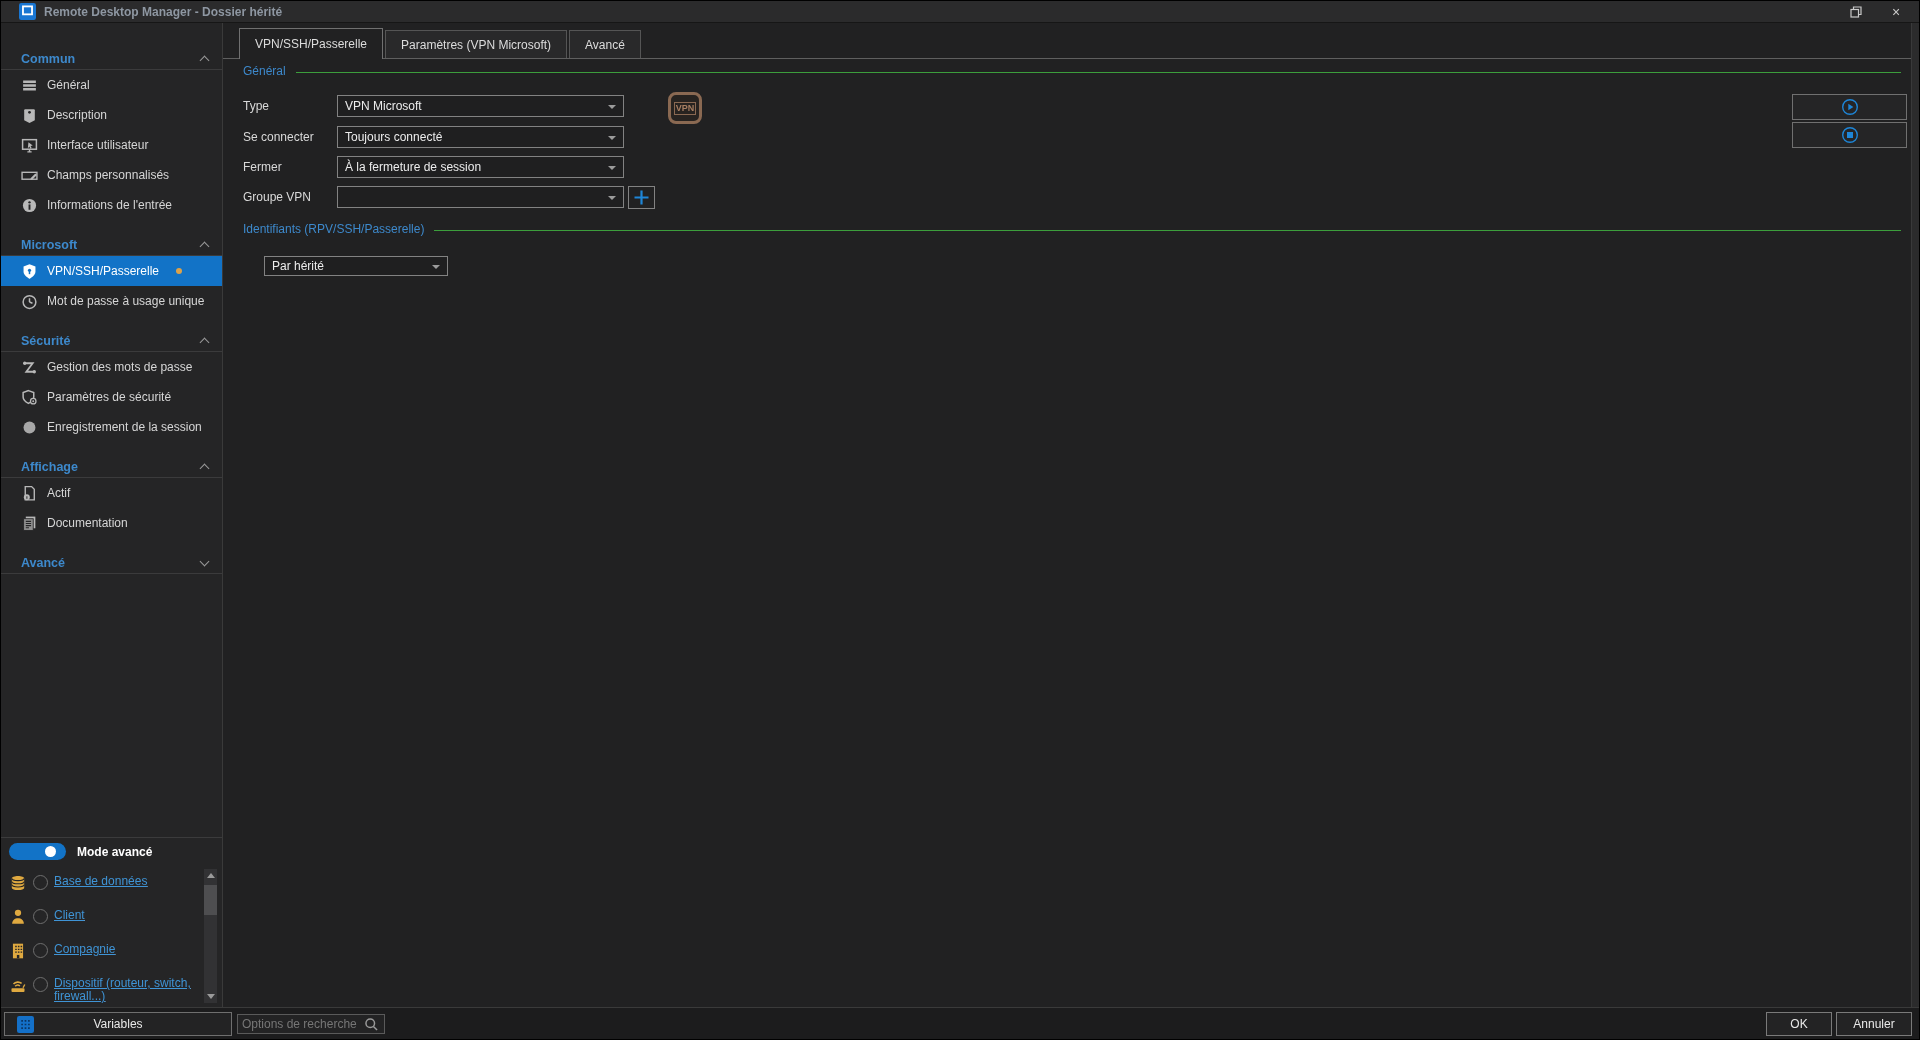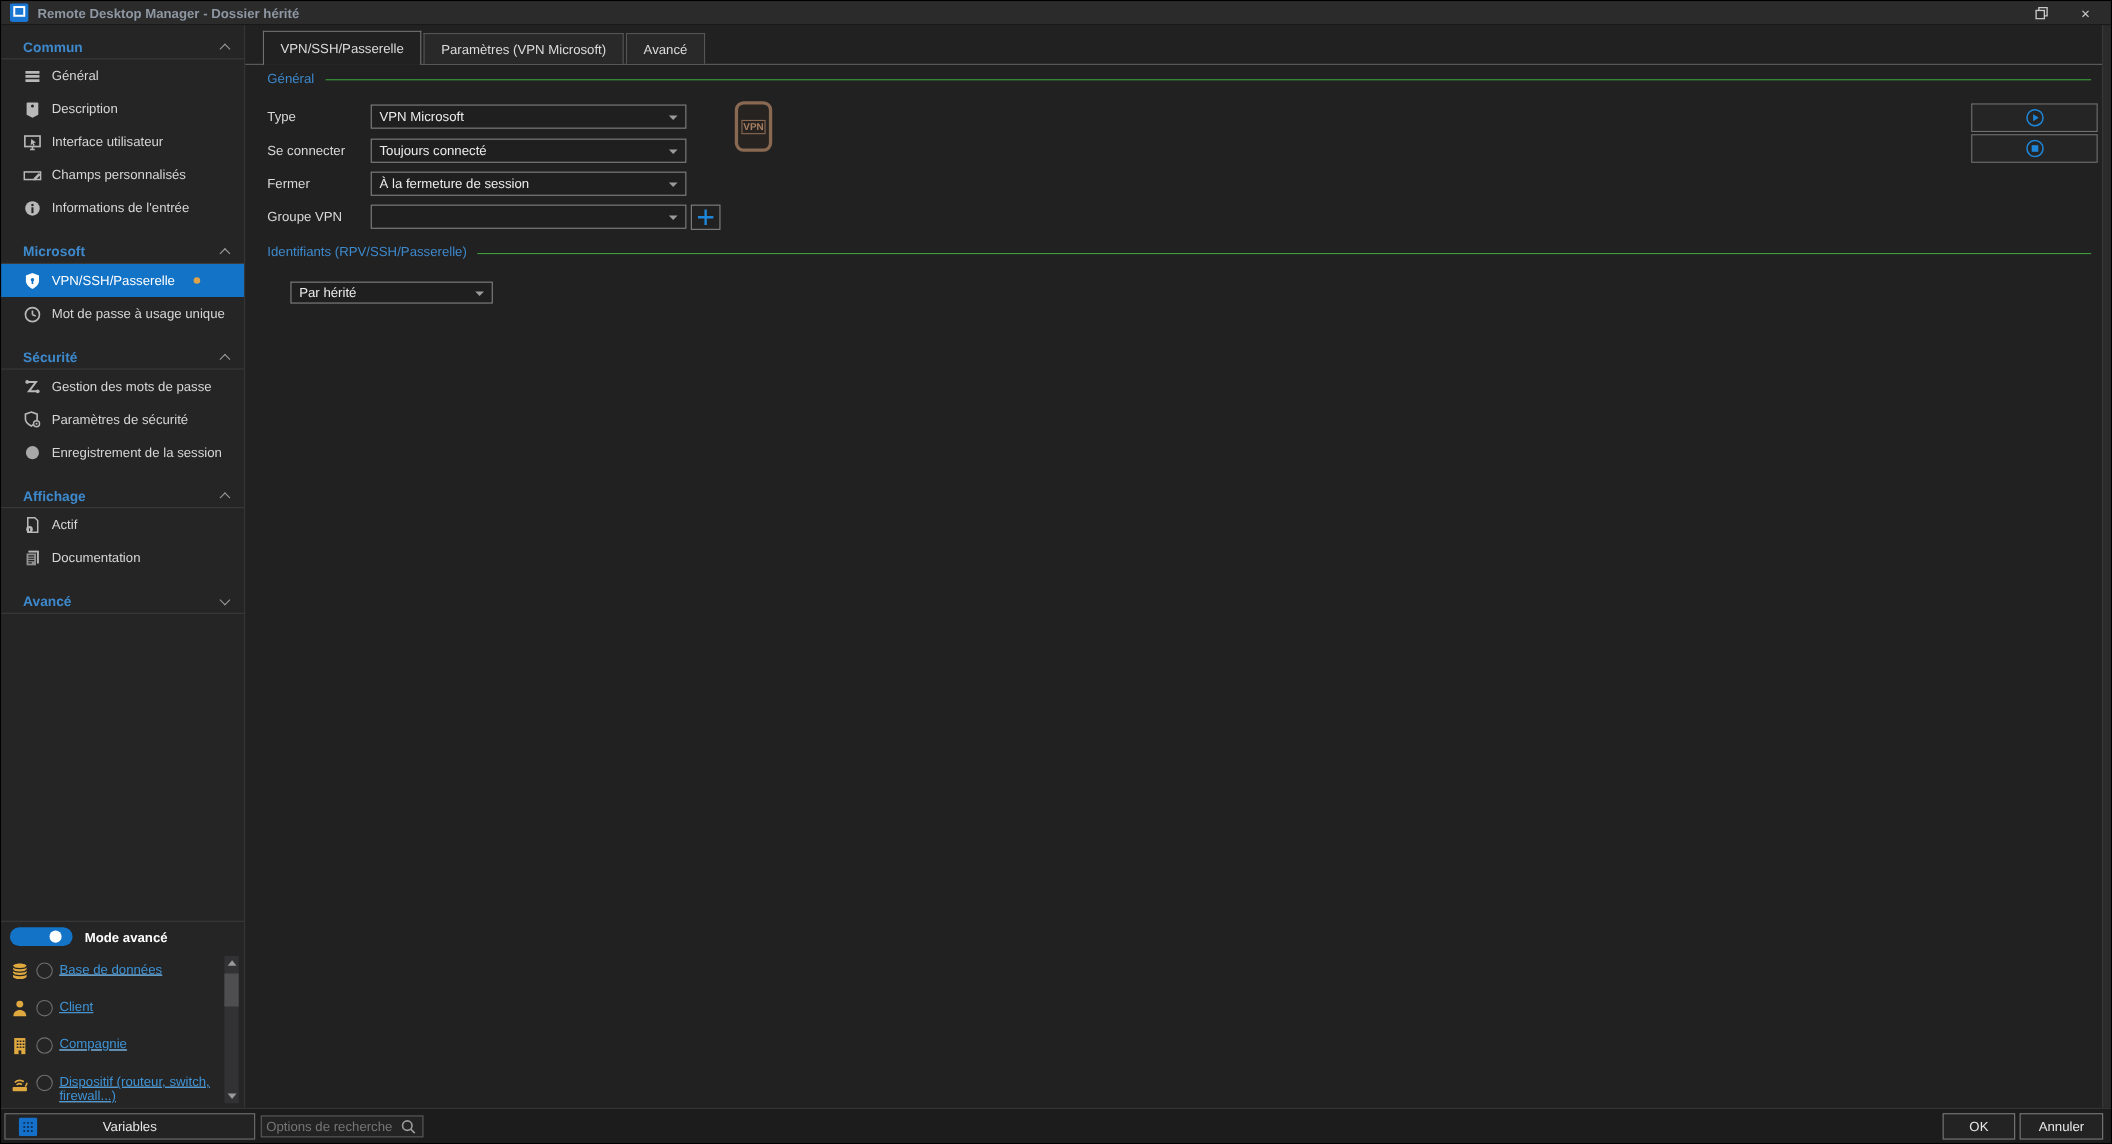--- a/index.html
+++ b/index.html
@@ -5,32 +5,32 @@
   * { box-sizing: border-box; margin:0; padding:0; }
   html,body { background:#141414; }
   .window {
     position:relative; width:1920px; height:1040px; overflow:hidden;
     background:#212122; font-family:"Liberation Sans", sans-serif;
     font-size:12px; color:#d9d9d9; border:1px solid #000;
   }
   
   .titlebar { position:absolute; top:0; left:0; right:0; height:22px;
     background:#2b2b2c; border-bottom:1px solid #161616;
-    display:flex; align-items:center; padding-left:8px; }
+    display:flex; align-items:center; padding-left:18px; }
   .title-text { margin-left:8px; color:#8e97a2; font-weight:bold; }
   .win-controls { margin-left:auto; display:flex; align-items:center; gap:26px; margin-right:16px; }
   .win-btn { width:14px; height:14px; display:flex; align-items:center; justify-content:center; color:#c9c9c9; font-size:14px; }
   
   .sidebar { position:absolute; top:22px; left:0; width:222px; bottom:32px;
     background:#252526; border-right:1px solid #3a3a3a; display:flex; flex-direction:column; }
   .nav { flex:1; overflow:hidden; padding-top:8px; }
   .section-header { display:flex; align-items:center; height:22px; margin-top:14px;
     padding:0 14px 0 20px; border-bottom:1px solid #3b3b3c;
     color:#3d89cc; font-weight:bold; font-size:12.5px; }
-  .section-header:first-child { margin-top:1px;text-align:center; }
+  .section-header:first-child { margin-top:17px;text-align:center; }
   .chev { width:7px; height:7px; border-right:1.6px solid #9a9a9a; border-bottom:1.6px solid #9a9a9a; margin-left:auto; }
   .chev.up { transform:rotate(225deg); margin-top:4px; }
   .chev.down { transform:rotate(45deg); margin-bottom:3px; }
   .nav-item { display:flex; align-items:center; height:30px; padding-left:20px; gap:9px; color:#d6d6d6; cursor:default; }
   .nav-item.selected { background:#1273c7; color:#fff; }
   .ico { width:17px; height:17px; flex:none; display:flex; align-items:center; justify-content:center; }
   .dot { width:6px; height:6px; border-radius:50%; background:#dda24a; margin-left:8px; }
   
   .toggle-row { flex:none; height:28px; border-top:1px solid #3b3b3c;
     display:flex; align-items:center; padding-left:8px; gap:11px; }
@@ -59,21 +59,21 @@
   .section-title { position:absolute; left:20px; right:10px; display:flex; align-items:center; gap:10px;
     color:#3d89cc; font-size:12px; }
   .gline { flex:1; height:1px; background:#3c9e3c; margin-top:2px; }
   .fld-label { position:absolute; left:20px; height:14px; line-height:14px; color:#d9d9d9; }
   .dropdown { position:absolute; left:114px; width:287px; height:22px; border:1px solid #828282;
     background:#1f1f20; display:flex; align-items:center; padding:0 22px 0 7px; color:#ececec; cursor:default; }
   .dd-arrow { position:absolute; right:7px; top:9px; width:0; height:0;
     border-left:4px solid transparent; border-right:4px solid transparent; border-top:4px solid #9b9b9b; }
   .plus-btn { position:absolute; left:405px; width:27px; height:23px; border:1px solid #828282;
     display:flex; align-items:center; justify-content:center; background:#212122; }
-  .vpn-badge { position:absolute; left:445px; top:33px; width:34px; height:46px;
+  .vpn-badge { position:absolute; left:445px; top:33px; width:34px; height:32px;
     border:3px solid #8a6952; border-radius:8px; background:#272320;
     display:flex; align-items:center; justify-content:center; }
   .vpn-badge span { border:1px solid #8a6952; padding:0 1px; font-size:9px; font-weight:bold; color:#a87f62; line-height:11px; }
   .act-btn { position:absolute; right:4px; width:115px; height:26px; border:1px solid #707070;
     background:#252526; display:flex; align-items:center; justify-content:center; }
   
   .bottombar { position:absolute; left:0; right:0; bottom:0; height:32px; background:#1c1c1d; border-top:1px solid #3a3a3a; }
   .variables-btn { position:absolute; left:3px; top:4px; width:228px; height:24px; border:1px solid #6f6f6f;
     background:#232324; display:flex; align-items:center; }
   .variables-btn .ico { position:absolute; left:12px; }

